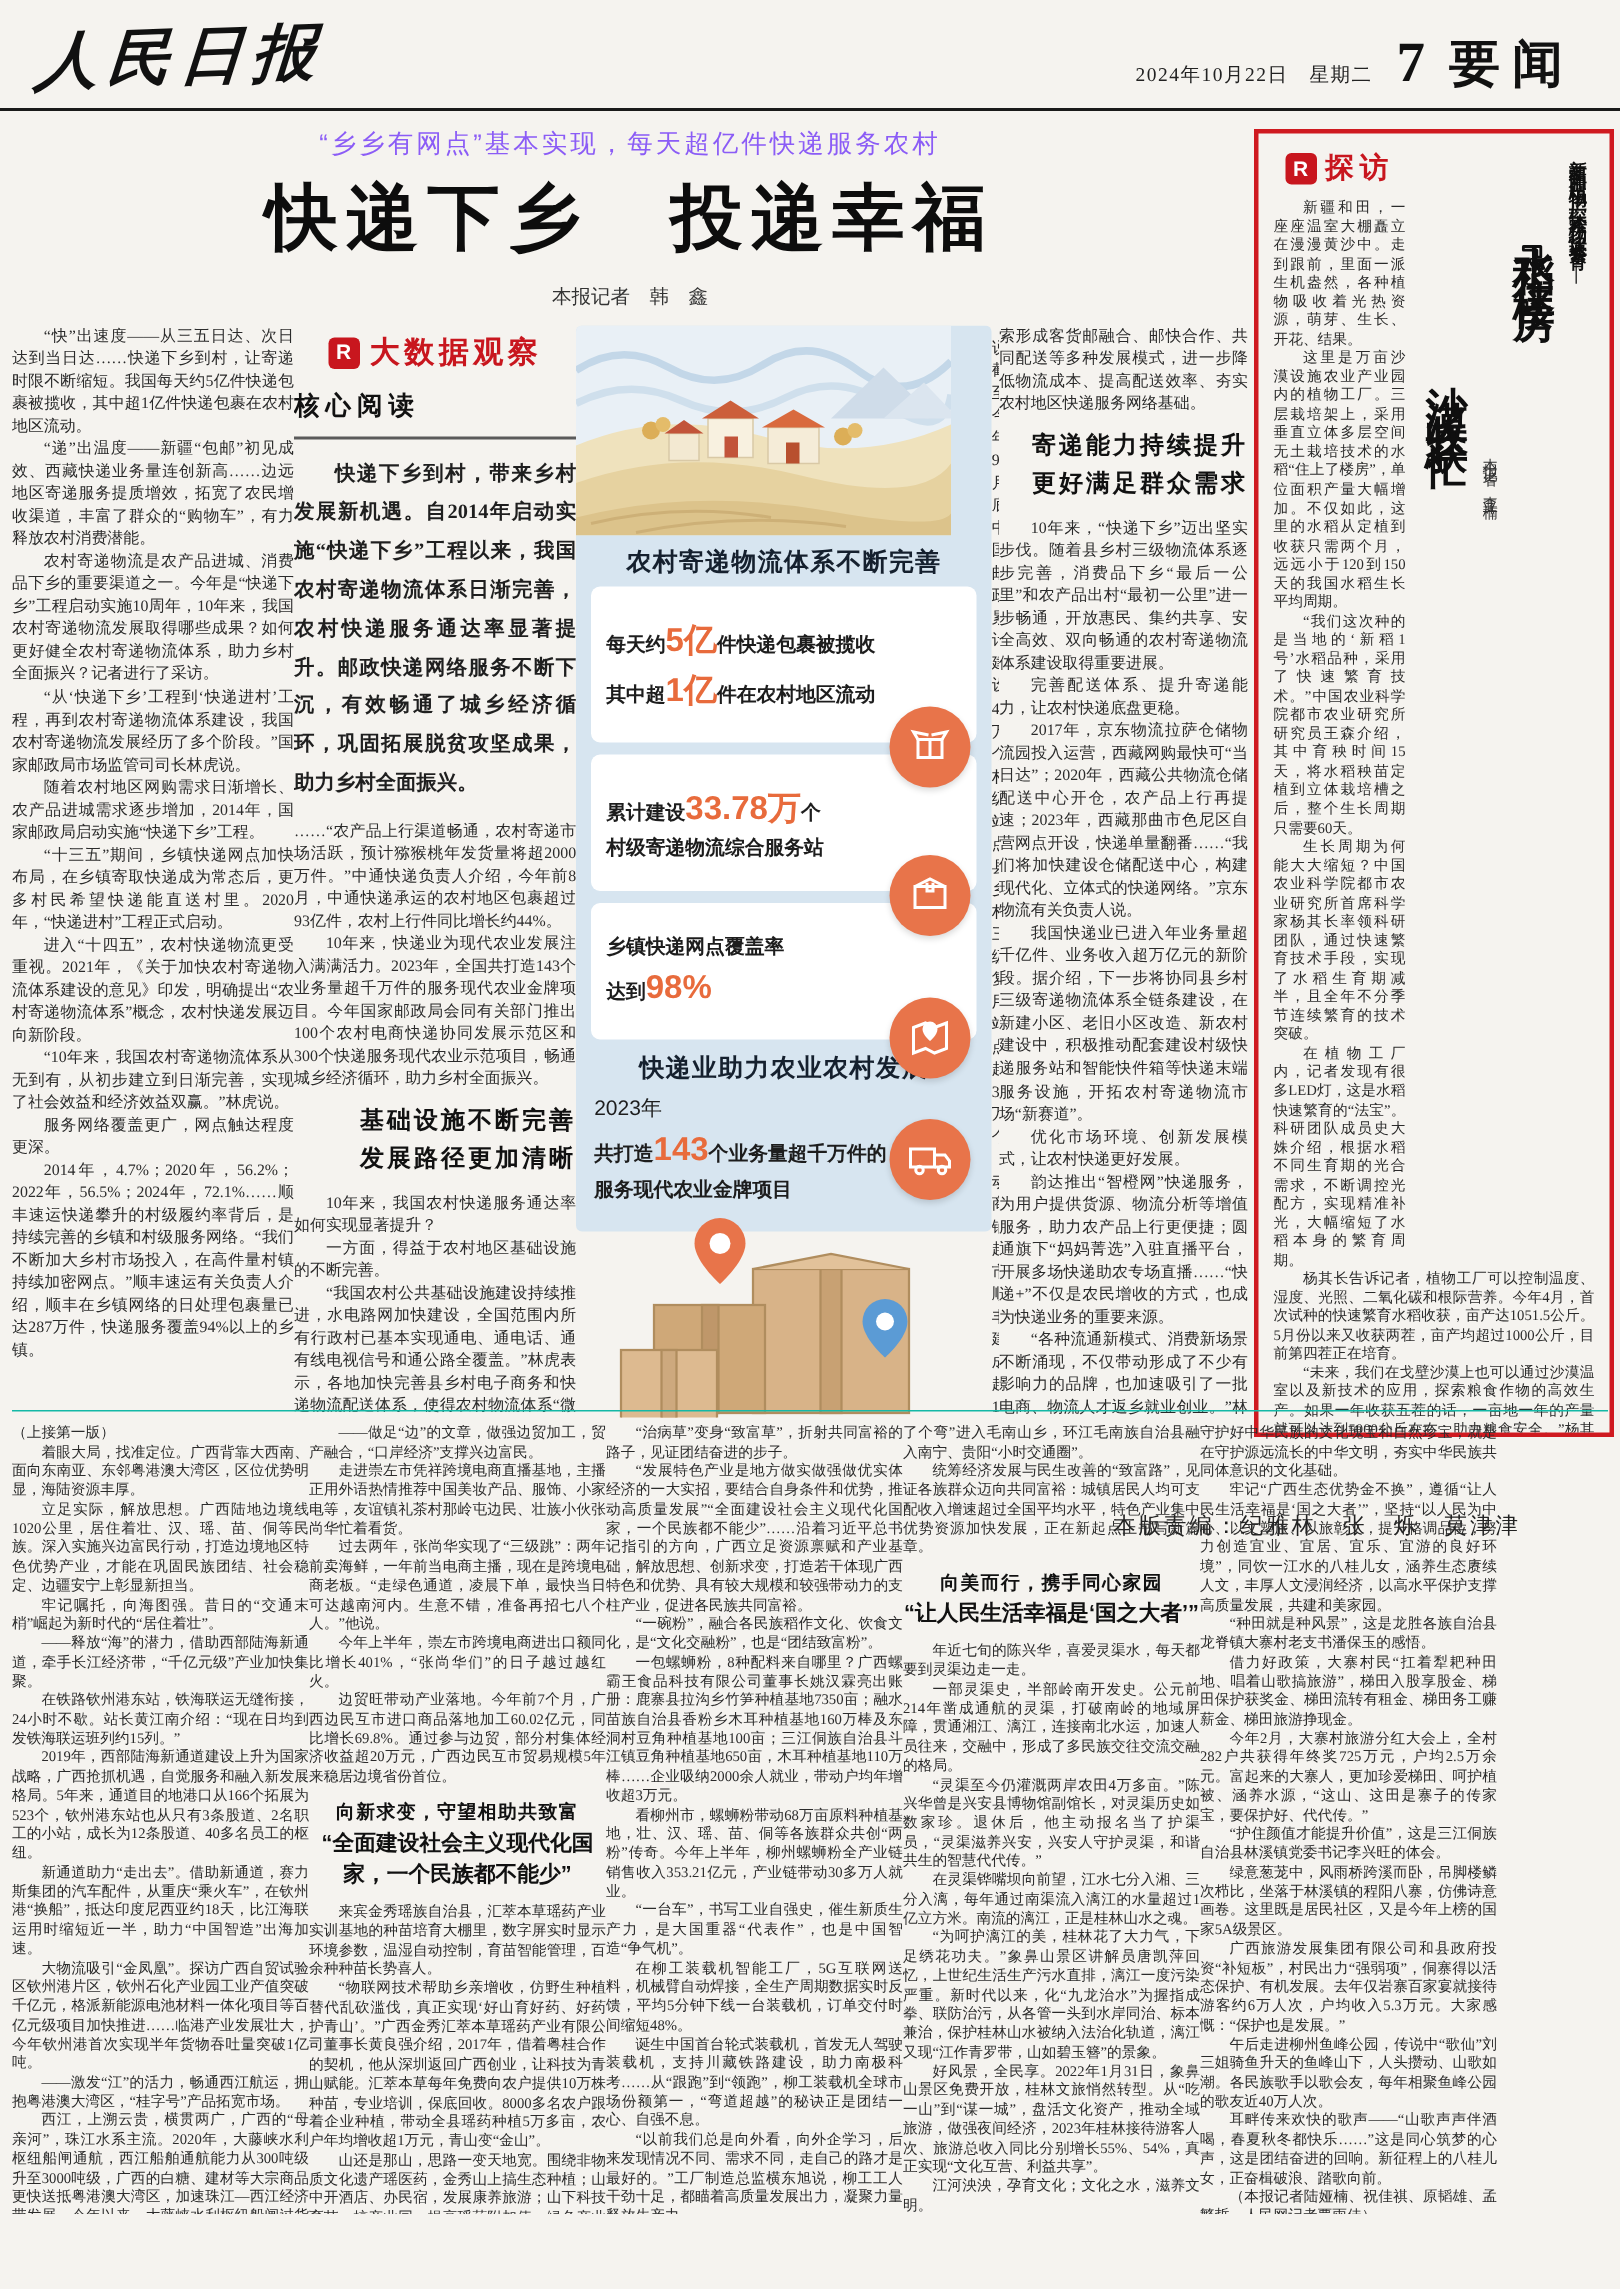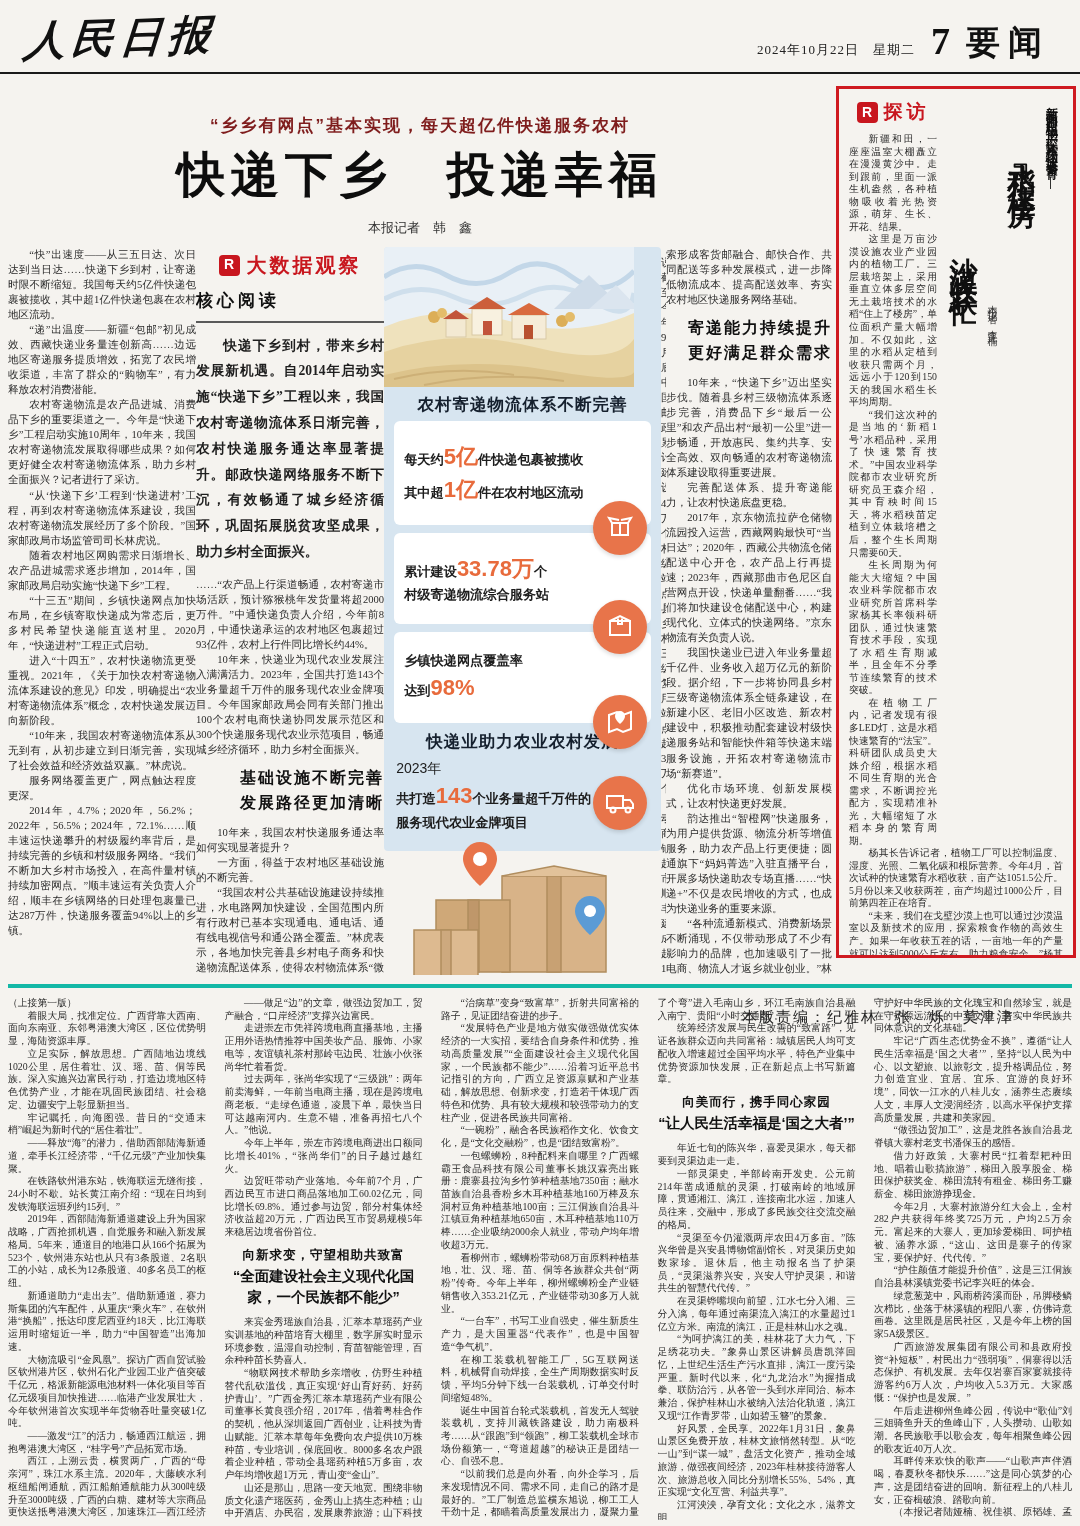--- a/index.html
+++ b/index.html
@@ -8,21 +8,21 @@
 .page{position:absolute;inset:0}
 
 .masthead{position:absolute;left:0;top:0;width:1080px;height:74px;border-bottom:2px solid #1a1a1a;display:flex;align-items:flex-end;justify-content:space-between;padding:10px 30px 6px 24px}
 .paper-title{font-size:42px;font-weight:900;letter-spacing:6px;transform:skewX(-6deg) rotate(-2deg);font-style:italic;color:#111}
 .head-right{display:flex;align-items:baseline;gap:16px}
 .head-date{font-size:13px;letter-spacing:1px;color:#222}
 .head-page{font-size:38px;font-weight:bold;color:#111}
 .head-section{font-size:34px;font-weight:bold;letter-spacing:8px;color:#111}
 
 .main-area{position:absolute;left:8px;top:84px;width:824px}
-.kicker{text-align:center;font-size:17px;font-weight:bold;letter-spacing:2px;font-family:"Liberation Sans",sans-serif;margin-top:30px;color:#7f1d1d}
+.kicker{text-align:center;font-size:17px;font-weight:normal;letter-spacing:2px;font-family:"Liberation Sans",sans-serif;margin-top:0;color:#8b5cf6}
 .headline{text-align:center;font-size:48px;font-weight:900;letter-spacing:6px;margin-top:6px;color:#0d0d0d}
 .byline{text-align:center;font-size:13px;margin:12px 0 10px;color:#333}
 .cols{display:flex;justify-content:space-between;height:728px;overflow:hidden}
 .col{text-align:justify;font-size:10.6px;line-height:1.42;overflow:hidden;color:#2b2b2b}
 .c1,.c2{flex:0 0 188px}
 .infocol{flex:0 0 250px;display:flex;flex-direction:row}
 .c4{flex:0 0 166px}
 .para{text-indent:2em}
 .cont{text-indent:0}
 .col-subhead{font-family:"Liberation Sans",sans-serif;font-weight:bold;font-size:16px;line-height:1.55;text-align:right;letter-spacing:2px;margin:9px 0;color:#111}
@@ -59,21 +59,21 @@
 .survey-top-text,.survey-rest{font-size:9.8px;line-height:1.28;text-align:justify;color:#2b2b2b}
 .survey-rest{margin-top:0}
 .v-head{flex:0 0 126px;height:448px;writing-mode:vertical-rl;color:#0f0f0f}
 .v-head>div{margin:0 3px}
 .v-kicker{font-size:12px;letter-spacing:4px;font-weight:bold}
 .v-title{font-size:28px;font-weight:900;letter-spacing:7px;padding-top:44px}
 .v-byline{font-size:10px;letter-spacing:3px;color:#333;padding-top:200px}
 .v-title2{font-size:28px;font-weight:900;letter-spacing:10px;padding-top:138px}
 
 .editors{position:absolute;right:66px;top:1008px;font-size:15px;letter-spacing:2px;color:#222}
-.bottom{position:absolute;left:8px;top:984px;width:1064px;height:536px;border-top:4px solid #14b8a6;padding-top:9px;display:flex;justify-content:space-between;overflow:hidden}
+.bottom{position:absolute;left:8px;top:940px;width:1064px;height:536px;border-top:1px solid #14b8a6;padding-top:9px;display:flex;overflow:hidden}
 .bcol{flex:0 0 198px;text-align:justify;font-size:9.8px;line-height:1.3;overflow:hidden;color:#2b2b2b}
 .b-subhead{text-align:center;margin:8px 0;font-family:"Liberation Sans",sans-serif;color:#111}
 .b-sub1{font-size:12.5px;font-weight:bold;letter-spacing:1px}
 .b-sub2{font-size:14.5px;font-weight:bold;line-height:1.45;margin-top:3px}
 svg{display:block}
 </style>
 </head>
 <body>
 
 <div class="page">
@@ -349,21 +349,21 @@
         <p class="para">一部灵渠史，半部岭南开发史。公元前214年凿成通航的灵渠，打破南岭的地域屏障，贯通湘江、漓江，连接南北水运，加速人员往来，交融中，形成了多民族交往交流交融的格局。</p>
         <p class="para">“灵渠至今仍灌溉两岸农田4万多亩。”陈兴华曾是兴安县博物馆副馆长，对灵渠历史如数家珍。退休后，他主动报名当了护渠员，“灵渠滋养兴安，兴安人守护灵渠，和谐共生的智慧代代传。”</p>
         <p class="para">在灵渠铧嘴坝向前望，江水七分入湘、三分入漓，每年通过南渠流入漓江的水量超过1亿立方米。南流的漓江，正是桂林山水之魂。</p>
         <p class="para">“为呵护漓江的美，桂林花了大力气，下足绣花功夫。”象鼻山景区讲解员唐凯萍回忆，上世纪生活生产污水直排，漓江一度污染严重。新时代以来，化“九龙治水”为握指成拳、联防治污，从各管一头到水岸同治、标本兼治，保护桂林山水被纳入法治化轨道，漓江又现“江作青罗带，山如碧玉簪”的景象。</p>
         <p class="para">好风景，全民享。2022年1月31日，象鼻山景区免费开放，桂林文旅悄然转型。从“吃一山”到“谋一城”，盘活文化资产，推动全域旅游，做强夜间经济，2023年桂林接待游客人次、旅游总收入同比分别增长55%、54%，真正实现“文化互营、利益共享”。</p>
         <p class="para">江河泱泱，孕育文化；文化之水，滋养文明。</p>
       </div>
     <div class="bcol">
         <p class="para cont">守护好中华民族的文化瑰宝和自然珍宝，就是在守护源远流长的中华文明，夯实中华民族共同体意识的文化基础。</p>
         <p class="para">牢记“广西生态优势金不换”，遵循“让人民生活幸福是‘国之大者’”，坚持“以人民为中心、以文塑旅、以旅彰文，提升格调品位，努力创造宜业、宜居、宜乐、宜游的良好环境”，同饮一江水的八桂儿女，涵养生态赓续人文，丰厚人文浸润经济，以高水平保护支撑高质量发展，共建和美家园。</p>
-        <p class="para">“做强边贸加工”，这是龙胜各族自治县龙脊镇大寨村老支书潘保玉的感悟。</p>
+        <p class="para">“种田就是种风景”，这是龙胜各族自治县龙脊镇大寨村老支书潘保玉的感悟。</p>
         <p class="para">借力好政策，大寨村民“扛着犁耙种田地、唱着山歌搞旅游”，梯田入股享股金、梯田保护获奖金、梯田流转有租金、梯田务工赚薪金、梯田旅游挣现金。</p>
         <p class="para">今年2月，大寨村旅游分红大会上，全村282户共获得年终奖725万元，户均2.5万余元。富起来的大寨人，更加珍爱梯田、呵护植被、涵养水源，“这山、这田是寨子的传家宝，要保护好、代代传。”</p>
         <p class="para">“护住颜值才能提升价值”，这是三江侗族自治县林溪镇党委书记李兴旺的体会。</p>
         <p class="para">绿意葱茏中，风雨桥跨溪而卧，吊脚楼鳞次栉比，坐落于林溪镇的程阳八寨，仿佛诗意画卷。这里既是居民社区，又是今年上榜的国家5A级景区。</p>
         <p class="para">广西旅游发展集团有限公司和县政府投资“补短板”，村民出力“强弱项”，侗寨得以活态保护、有机发展。去年仅岩寨百家宴就接待游客约6万人次，户均收入5.3万元。大家感慨：“保护也是发展。”</p>
         <p class="para">午后走进柳州鱼峰公园，传说中“歌仙”刘三姐骑鱼升天的鱼峰山下，人头攒动、山歌如潮。各民族歌手以歌会友，每年相聚鱼峰公园的歌友近40万人次。</p>
         <p class="para">耳畔传来欢快的歌声——“山歌声声伴酒喝，春夏秋冬都快乐……”这是同心筑梦的心声，这是团结奋进的回响。新征程上的八桂儿女，正奋楫破浪、踏歌向前。</p>
         <p class="para">（本报记者陆娅楠、祝佳祺、原韬雄、孟繁哲、人民网记者覃雨佳）</p>
       </div>
   </section>

